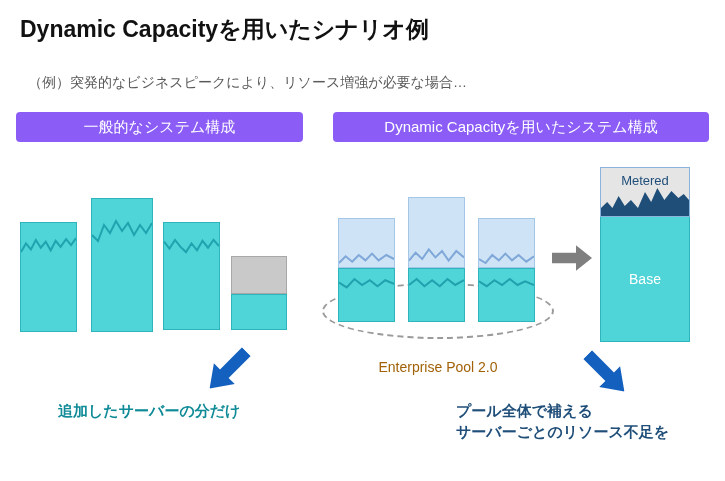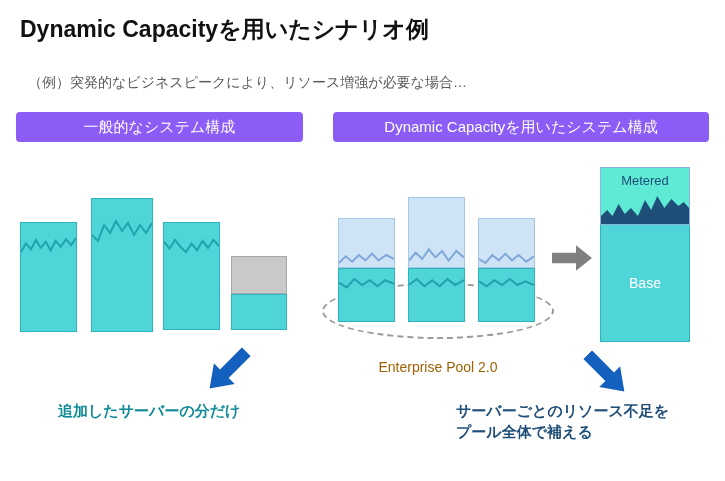--- a/index.html
+++ b/index.html
@@ -22,21 +22,21 @@
   .light-part{background:#cfe3f6;border:1px solid #a4c7e8;box-sizing:border-box;position:relative;}
   .wave{position:absolute;left:0;width:100%;}
 
   .pool-ellipse{position:absolute;left:322px;top:283px;width:232px;height:56px;
                 border:2px dashed #9a9a9a;border-radius:50%;z-index:1;box-sizing:border-box;}
   .pool-label{position:absolute;left:322px;top:359px;width:232px;text-align:center;
               font-size:14px;color:#a16207;}
 
   .pooled-bar{position:absolute;left:600px;top:167px;width:90px;height:175px;
               display:flex;flex-direction:column;z-index:2;box-sizing:border-box;}
-  .metered-section{height:58px;background:#5eead4;border:1px solid #8ab4dd;box-sizing:border-box;
+  .metered-section{height:50px;background:#e5e5e5;border:1px solid #8ab4dd;box-sizing:border-box;
                    position:relative;text-align:center;}
   .metered-label{position:relative;z-index:2;display:inline-block;margin-top:5px;
                  font-size:13px;color:#1f4e79;}
   .mountain{position:absolute;left:0;bottom:0;width:100%;height:34px;z-index:1;}
   .base-section{flex:1;background:#4fd4d8;border:1px solid #2fb3bd;border-top:none;box-sizing:border-box;
                 display:flex;align-items:center;justify-content:center;}
   .base-label{color:#ffffff;font-size:14px;}
 
   .arrow-wrap{position:absolute;z-index:3;line-height:0;}
   .caption{position:absolute;top:400px;font-size:15px;font-weight:700;line-height:21px;}
@@ -152,17 +152,17 @@
     </div>
   </div>
 
   <div class="arrow-wrap" style="left:580px;top:355px;transform:rotate(45deg);">
     <svg width="52" height="36" viewBox="0 0 60 40">
       <polygon points="0,13 36,13 36,3 60,20 36,37 36,27 0,27" fill="#1460be"></polygon>
     </svg>
   </div>
 
   <div class="caption caption-right">
+    <div>プール全体で補える</div>
     <div>サーバーごとのリソース不足を</div>
-    <div>プール全体で補える</div>
   </div>
 
 </div>
 
 </body></html>

